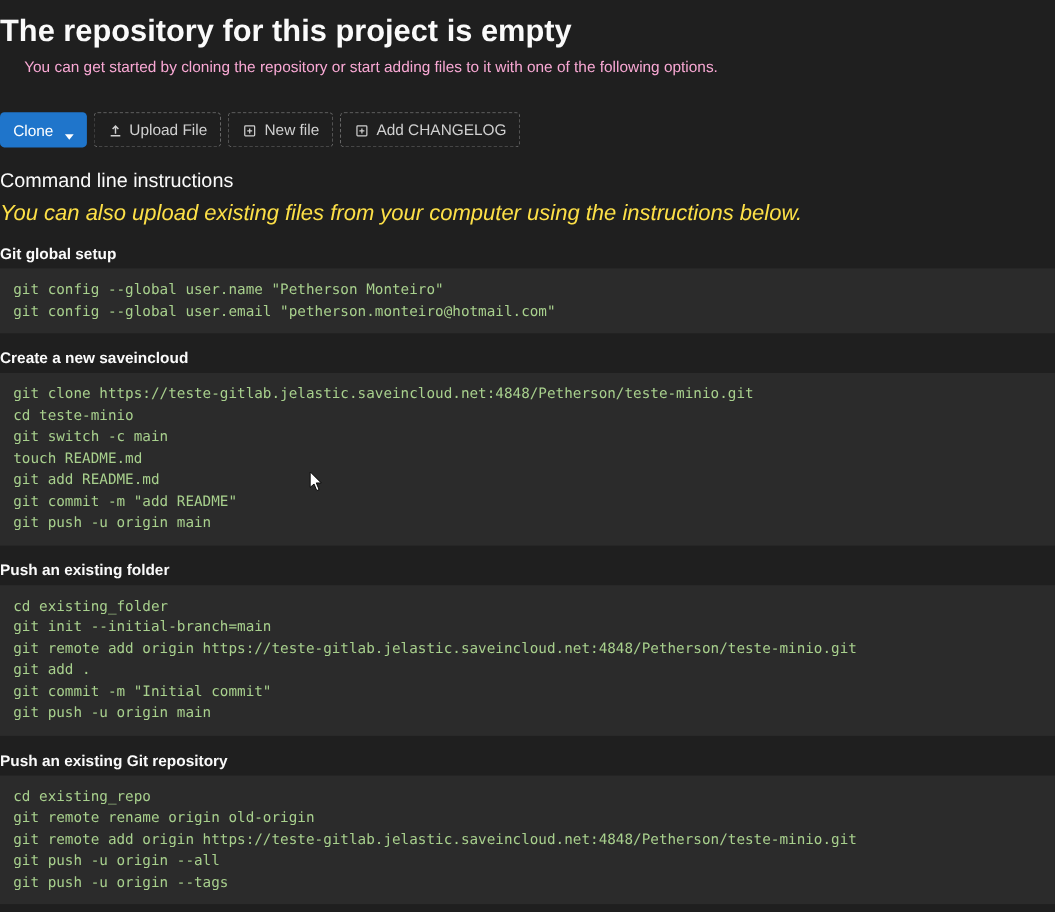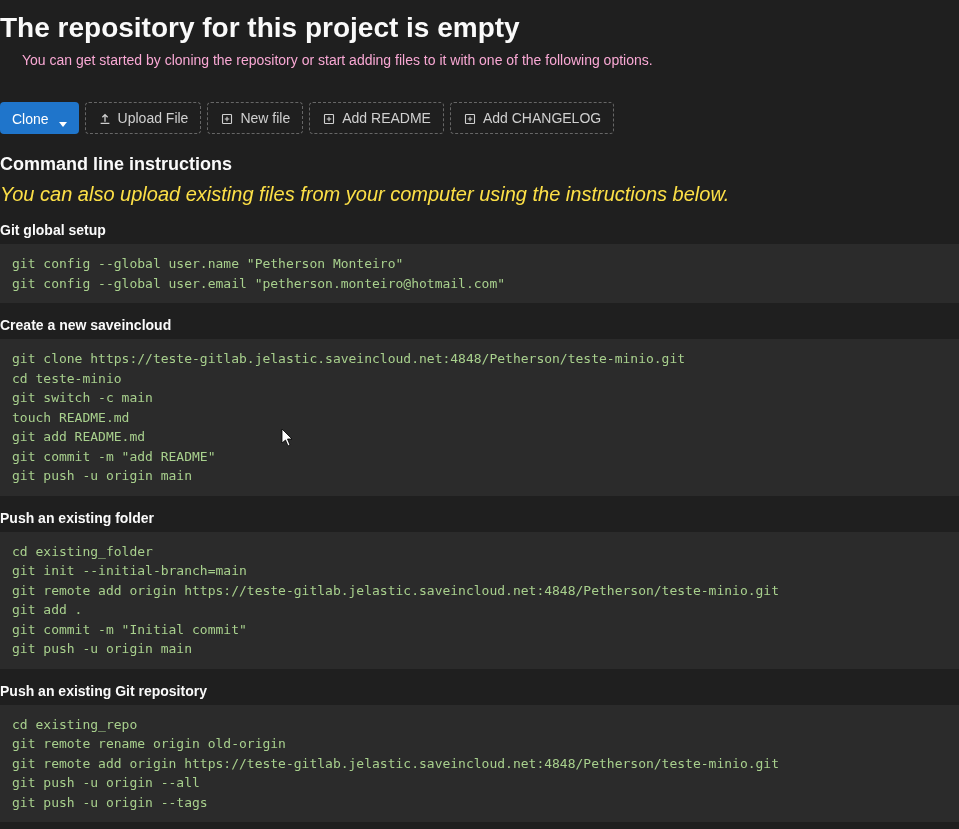--- a/index.html
+++ b/index.html
@@ -53,21 +53,21 @@
     }
     .icon {
       width: 14px;
       height: 14px;
       display: inline-flex;
       align-items: center;
       justify-content: center;
     }
     .section-title {
       font-size: 18px;
-      font-weight: 700;
+      font-weight: 400;
       color: #fafafa;
       margin: 16px 0 8px 0;
     }
     .section-desc {
       color: #fde047;
       font-size: 20px;
       margin-bottom: 16px;
       font-style: italic;
     }
     .sub-heading {
@@ -132,29 +132,20 @@
     </span>
     <span>New file</span>
   </div>
   <div class="btn btn-dashed">
     <span class="icon">
       <svg viewBox="0 0 16 16" width="12" height="12" fill="none" stroke="#d0d0d0" stroke-width="1.5">
           <rect x="2" y="2" width="12" height="12" rx="1"></rect>
           <path d="M8 5v6M5 8h6"></path>
         </svg>
     </span>
-    <span>Add README</span>
-  </div>
-  <div class="btn btn-dashed">
-    <span class="icon">
-      <svg viewBox="0 0 16 16" width="12" height="12" fill="none" stroke="#d0d0d0" stroke-width="1.5">
-          <rect x="2" y="2" width="12" height="12" rx="1"></rect>
-          <path d="M8 5v6M5 8h6"></path>
-        </svg>
-    </span>
     <span>Add CHANGELOG</span>
   </div>
 </div>
 
 <h2 class="section-title">Command line instructions</h2>
 <p class="section-desc">You can also upload existing files from your computer using the instructions below.</p>
 
 <h3 class="sub-heading">Git global setup</h3>
 <pre class="code-block">git config --global user.name "Petherson Monteiro"
 git config --global user.email "petherson.monteiro@hotmail.com"</pre>

